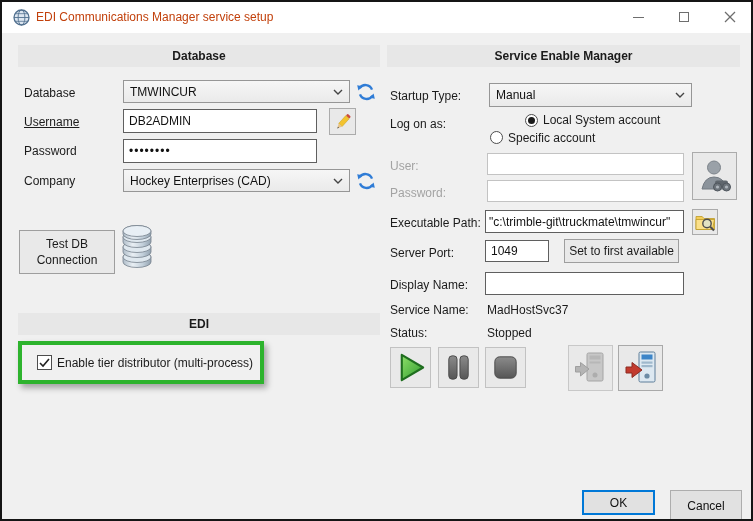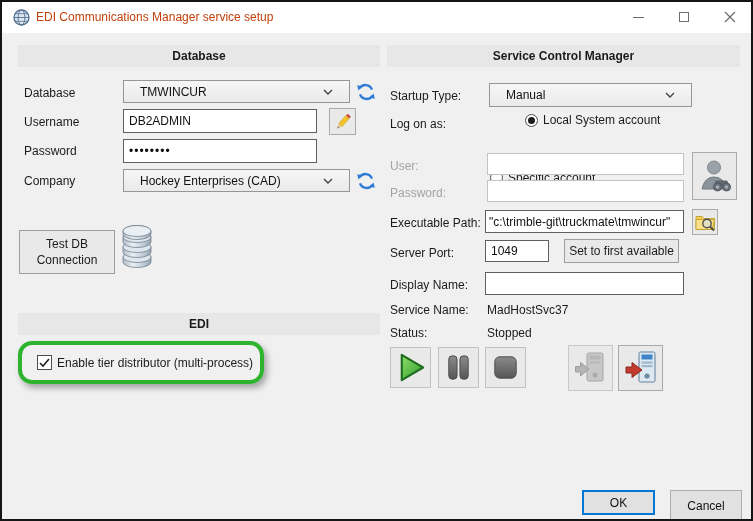--- a/index.html
+++ b/index.html
@@ -27,21 +27,21 @@
     font-size:12px;font-weight:bold;color:#1b1b1b;
   }
   .tinput{
     border:1px solid #5f5f5f;background:#fff;font-size:12px;color:#111;
     padding:0 5px;outline:none;width:100%;height:100%;
   }
   .tinput.dis{border-color:#c3c3c3;}
   .combo{
     background:linear-gradient(#f6f6f6,#eaeaea);border:1px solid #969696;
     display:flex;align-items:center;font-size:12px;color:#111;
-    padding:0 16px;justify-content:space-between;white-space:nowrap;overflow:hidden;
+    padding:0 6px;justify-content:space-between;white-space:nowrap;overflow:hidden;
   }
   .btn{
     background:#e9e9e9;border:1px solid #9e9e9e;font-size:12px;color:#1b1b1b;
     display:flex;align-items:center;justify-content:center;text-align:center;
   }
   .iconbtn{
     background:#e9e9e9;border:1px solid #ababab;display:flex;
     align-items:center;justify-content:center;
   }
   .footer-btn{
@@ -53,21 +53,21 @@
     width:15px;height:15px;background:#fff;border:1px solid #4d4d4d;
     display:flex;align-items:center;justify-content:center;
   }
   .radio{
     width:13px;height:13px;border-radius:50%;background:#fff;border:1px solid #4d4d4d;
     display:flex;align-items:center;justify-content:center;
   }
   .radio .dot{width:7px;height:7px;border-radius:50%;background:#1b1b1b;display:none;}
   .radio.sel .dot{display:block;}
   .green-box{
-    border:4px solid #2db32d;border-radius:14px;
+    border:4px solid #2db32d;border-radius:0;
     box-shadow:3px 4px 6px rgba(0,0,0,0.32);
     display:flex;align-items:center;
   }
   .static-val{font-size:12px;color:#1b1b1b;white-space:nowrap;}
 </style>
 </head>
 <body>
 
 <div class="window">
 
@@ -107,21 +107,21 @@
   </div>
   <div class="abs" style="left:353px;top:79px;width:22px;height:22px;">
     <svg width="22" height="22" viewBox="0 0 22 22">
       <path d="M4.6 7.2 A7 7 0 0 1 17 8.6" fill="none" stroke="#2f7cd6" stroke-width="2.4"></path>
       <polygon points="2.2,4.2 7.6,5.2 3.4,9.6" fill="#2f7cd6"></polygon>
       <path d="M17.4 14.8 A7 7 0 0 1 5 13.4" fill="none" stroke="#2f7cd6" stroke-width="2.4"></path>
       <polygon points="19.8,17.8 14.4,16.8 18.6,12.4" fill="#2f7cd6"></polygon>
     </svg>
   </div>
 
-  <span class="abs lbl" style="left:22px;top:113px;">Username</span>
+  <span class="abs lbl" style="left:22px;top:113px;text-decoration:underline;">Username</span>
   <div class="abs" style="left:121px;top:107px;width:194px;height:24px;">
     <input class="tinput" value="DB2ADMIN" style="">
   </div>
   <div class="abs iconbtn" style="left:327px;top:106px;width:27px;height:27px;">
     <svg width="20" height="20" viewBox="0 0 20 20">
       <g transform="rotate(42 10 10)">
         <rect x="7.8" y="0.8" width="4.6" height="2.6" rx="1" fill="#cc4a3f"></rect>
         <rect x="7.8" y="3.4" width="4.6" height="10.6" fill="#f3c32e" stroke="#caa21f" stroke-width="0.5"></rect>
         <polygon points="7.8,14 12.4,14 10.1,18.6" fill="#e7c387"></polygon>
         <polygon points="9.4,16.9 10.8,16.9 10.1,18.6" fill="#3a3a3a"></polygon>
@@ -179,38 +179,38 @@
 
   <div class="abs green-box" style="left:16px;top:339px;width:246px;height:43px;">
     <div class="checkbox" style="margin-left:15px;">
       <svg width="11" height="10" viewBox="0 0 11 10">
         <polyline points="1,5 4,8 10,1" fill="none" stroke="#222" stroke-width="1.6"></polyline>
       </svg>
     </div>
     <span class="lbl" style="margin-left:5px;">Enable tier distributor (multi-process)</span>
   </div>
 
-  <div class="abs grp-header" style="left:385px;top:43px;width:353px;height:22px;">Service Control Manager</div>
+  <div class="abs grp-header" style="left:385px;top:43px;width:353px;height:22px;">Service Enable Manager</div>
 
   <span class="abs lbl" style="left:388px;top:87px;">Startup Type:</span>
   <div class="abs combo" style="left:487px;top:81px;width:203px;height:24px;">
     <span>Manual</span>
     <svg width="10" height="6" viewBox="0 0 10 6">
         <polyline points="1,1 5,5 9,1" fill="none" stroke="#444" stroke-width="1.4"></polyline>
       </svg>
   </div>
 
   <span class="abs lbl" style="left:388px;top:115px;">Log on as:</span>
   <div class="abs" style="left:488px;top:111px;display:flex;align-items:center;gap:5px;padding-left:35px;">
     <span class="radio sel">
         <span class="dot"></span>
       </span>
     <span class="lbl">Local System account</span>
   </div>
-  <div class="abs" style="left:488px;top:129px;display:flex;align-items:flex-start;gap:5px;margin-top:40px;">
+  <div class="abs" style="left:488px;top:129px;display:flex;align-items:flex-start;gap:5px;">
     <span class="radio"></span>
     <span class="lbl">Specific account</span>
   </div>
 
   <span class="abs lbl lbl-dis" style="left:388px;top:157px;">User:</span>
   <div class="abs" style="left:485px;top:151px;width:197px;height:22px;">
     <input class="tinput dis" disabled="" value="" style="">
   </div>
 
   <span class="abs lbl lbl-dis" style="left:388px;top:184px;">Password:</span>

